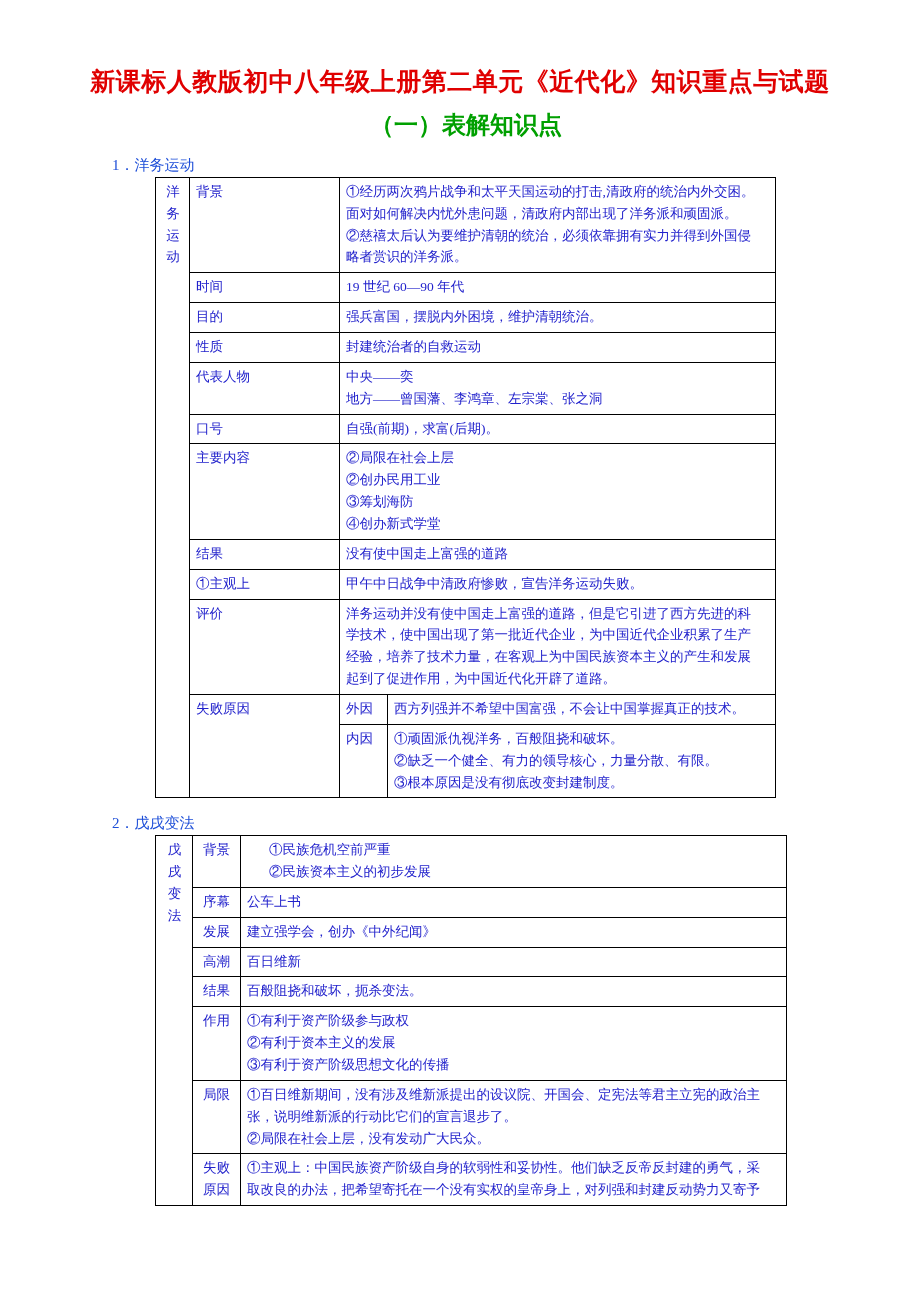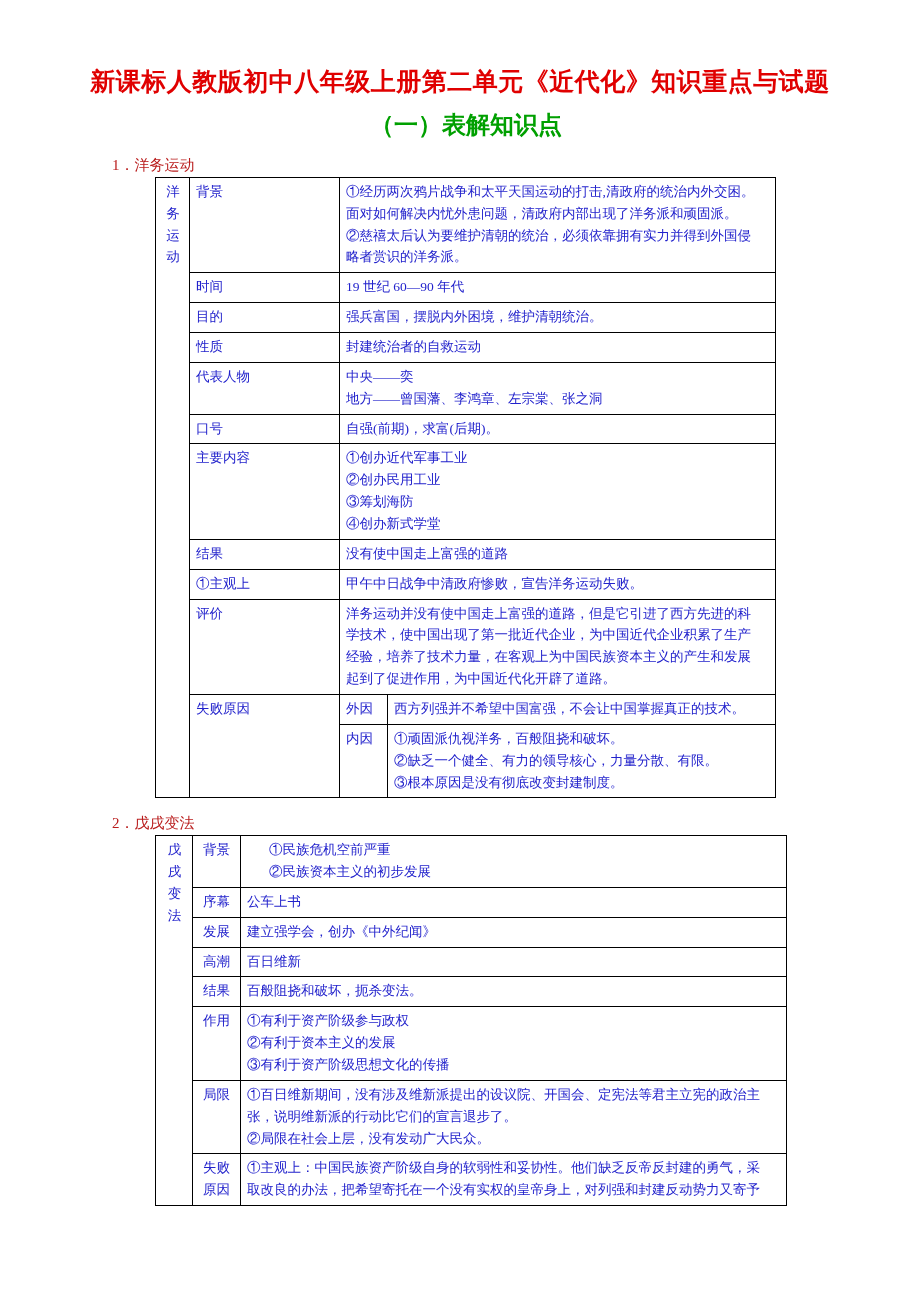--- a/index.html
+++ b/index.html
@@ -43,21 +43,21 @@
     font-weight: bold;
     font-size: 24px;
     margin: 0;
     padding: 14px 0 0 12px;
     line-height: 1.2;
   }
 
   
   .section-heading {
     font-size: 15px;
-    color: #b91c1c;
+    color: #1d4ed8;
     margin: 0;
     padding: 16px 0 2px 112px;
     line-height: 1.25;
     font-family: "Liberation Serif", "DejaVu Serif", serif;
   }
   .section-heading .num {
     font-family: "Liberation Serif", "DejaVu Serif", serif;
   }
 
   
@@ -174,21 +174,21 @@
       </tr>
       <tr>
         <td class="rowlabel">口号</td>
         <td colspan="2">
           <span class="line">自强(前期)，求富(后期)。</span>
         </td>
       </tr>
       <tr>
         <td class="rowlabel">主要内容</td>
         <td colspan="2">
-          <span class="line">①创办近代军事工业</span>
+          <span class="line">②局限在社会上层</span>
           <span class="line">②创办民用工业</span>
           <span class="line">③筹划海防</span>
           <span class="line">④创办新式学堂</span>
         </td>
       </tr>
       <tr>
         <td class="rowlabel">结果</td>
         <td colspan="2">
           <span class="line">没有使中国走上富强的道路</span>
         </td>

